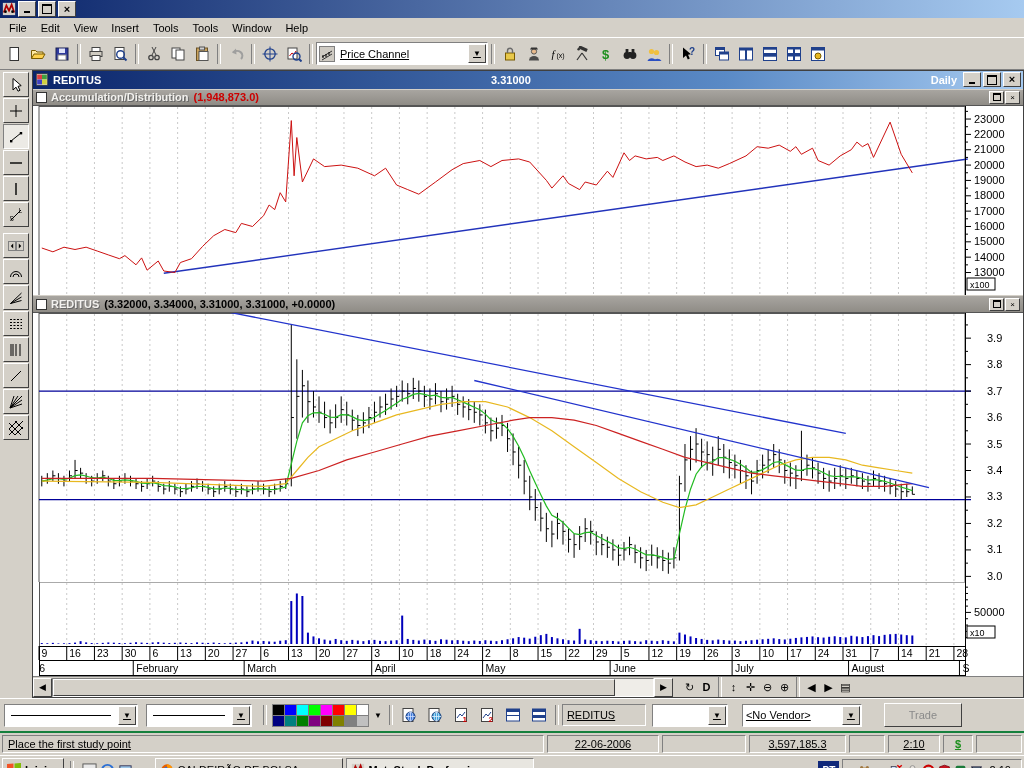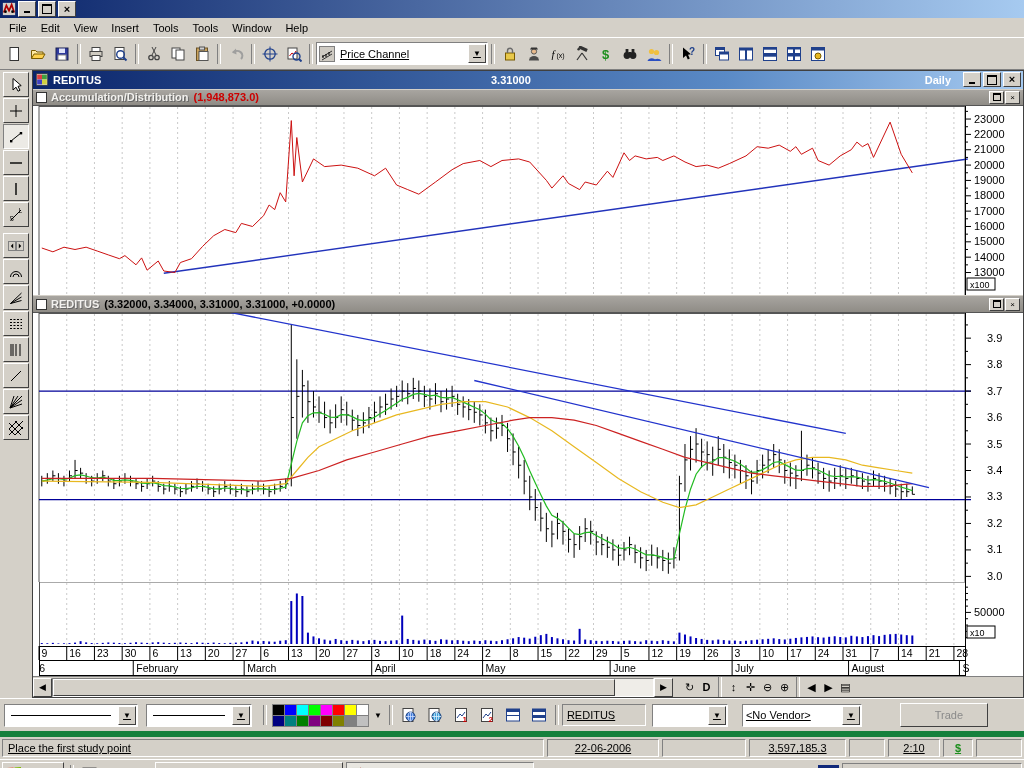--- a/index.html
+++ b/index.html
@@ -28,21 +28,21 @@
   .dropbtn{width:16px;height:17px;display:flex;align-items:center;justify-content:center;font-size:8px;margin:1px;}
   
   #workarea{display:flex;height:628px;}
   #palette{width:30px;padding:2px 2px;display:flex;flex-direction:column;align-items:center;}
   .pbtn{width:24px;height:23px;margin-bottom:1px;display:flex;align-items:center;justify-content:center;}
   .pbtn.pressed{border-color:#808080 #ffffff #ffffff #808080;background:#eceae5;}
   .psep{height:5px;}
   #chartwin{flex:1;border:1px solid #404040;background:#fff;display:flex;flex-direction:column;}
   #cwtitle{height:18px;background:linear-gradient(90deg,#0a246a,#5a8ac6 70%,#a6caf0);display:flex;align-items:center;color:#fff;font-weight:bold;padding:0 2px;position:relative;}
   #cwtitle .cwval{position:absolute;left:458px;}
-  #cwtitle .cwdaily{margin-left:auto;margin-right:10px;}
+  #cwtitle .cwdaily{margin-left:auto;margin-right:4px;}
   .phdr{height:15px;background:linear-gradient(180deg,#a8a5a0,#8f8c86);display:flex;align-items:center;padding:0 3px;border-top:1px solid #d4d0c8;border-bottom:1px solid #555;}
   .phdr .collapsebox{width:9px;height:9px;background:#fff;border:1px solid #333;margin-right:4px;}
   .phdr .ptitle{color:#f2f1ee;font-weight:bold;text-shadow:1px 1px 0 #666;}
   .phdr .pval{font-weight:bold;margin-left:5px;}
   .phdr .hbtns{margin-left:auto;display:flex;}
   .hbtn{width:13px;height:11px;margin-left:1px;display:flex;align-items:center;justify-content:center;font-size:8px;color:#000;}
   svg.chart{display:block;background:#fff;}
   
   #hscrollrow{height:20px;display:flex;align-items:center;background:#d4d0c8;border-top:1px solid #808080;}
   .sbtn{width:17px;height:17px;display:flex;align-items:center;justify-content:center;font-size:9px;}
@@ -51,23 +51,23 @@
   .navgrp{display:flex;margin-left:8px;align-items:center;}
   .navgrp .sbtn{font-size:11px;}
   
   #btoolbar{height:28px;display:flex;align-items:center;padding:2px 4px;border-top:1px solid #fff;}
   .linecombo{height:21px;background:#fff;display:flex;align-items:center;margin-right:8px;}
   .linesample{height:1px;background:#000;margin:0 6px;}
   .palettebox{display:grid;grid-template-columns:repeat(8,12px);grid-auto-rows:11px;margin:0 2px;}
   .pcell{width:11px;height:10px;border:1px solid #808080;}
   .dtbtn{width:26px;height:24px;display:flex;align-items:center;justify-content:center;}
   .symbox{height:20px;width:74px;display:flex;align-items:center;padding:0 4px;background:#d4d0c8;}
-  .tradebtn{width:76px;height:22px;display:flex;align-items:center;justify-content:center;color:#8a8a8a;margin-left:30px;padding-left:10px;}
+  .tradebtn{width:76px;height:22px;display:flex;align-items:center;justify-content:center;color:#8a8a8a;margin-left:14px;}
   
-  #statusbar{height:20px;display:flex;align-items:center;padding:1px 2px;gap:3px;border-top:6px solid #15803d;}
+  #statusbar{height:20px;display:flex;align-items:center;padding:1px 2px;gap:3px;border-top:2px solid #15803d;}
   .scell{height:16px;display:flex;align-items:center;padding:0 5px;white-space:nowrap;}
   
   #taskbar{height:26px;border-top:1px solid #fff;display:flex;align-items:center;padding:1px 2px;gap:3px;}
   #startbtn{height:22px;display:flex;align-items:center;font-weight:bold;padding:0 6px 0 3px;gap:3px;}
   .qlicon{width:18px;height:18px;display:flex;align-items:center;justify-content:center;}
   .taskbtn{height:22px;width:178px;display:flex;align-items:center;padding:0 4px;gap:4px;overflow:hidden;white-space:nowrap;}
   .taskbtn.active{border-color:#808080 #ffffff #ffffff #808080;background:#e8e6e0;font-weight:bold;}
   #ptbox{width:21px;height:18px;background:#10287a;color:#fff;display:flex;align-items:center;justify-content:center;font-weight:bold;font-size:10px;margin-left:auto;}
   #tray{height:20px;display:flex;align-items:center;gap:2px;padding:0 6px;}
   .trayicon{width:14px;height:14px;display:flex;align-items:center;justify-content:center;}

